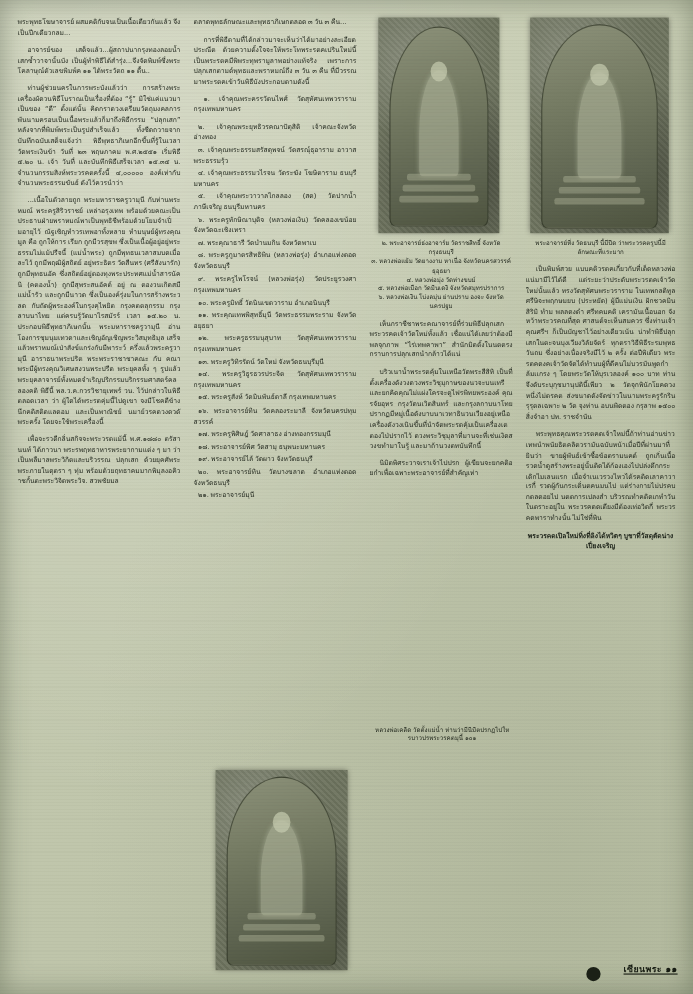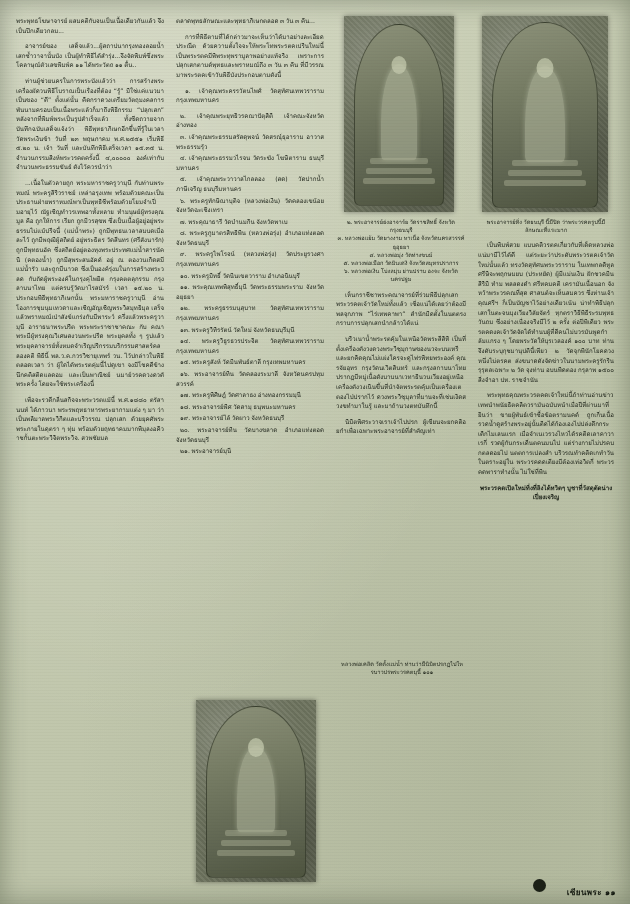--- a/index.html
+++ b/index.html
@@ -127,25 +127,26 @@
     right: 84px;
     bottom: 12px;
     width: 13px;
     height: 13px;
     border-radius: 50%;
     background: #1b2016;
   }
   .footer-text {
     position: absolute;
     right: 14px;
-    bottom: 5px;
+    bottom: 16px;
     font-size: 8px;
     color: #151a11;
     font-weight: bold;
     letter-spacing: .4px;
+    text-decoration: underline;
   }
 </style>
 </head>
 <body>
 
 <div class="page">
   <div class="edge-shadow"></div>
 
   <div class="col" id="col1">
     <p>พระพุทธโฆษาจารย์ ผสมคติกับจนเป็นเนื้อเดียวกันแล้ว จึงเป็นปึกเดียวกลม...</p>

